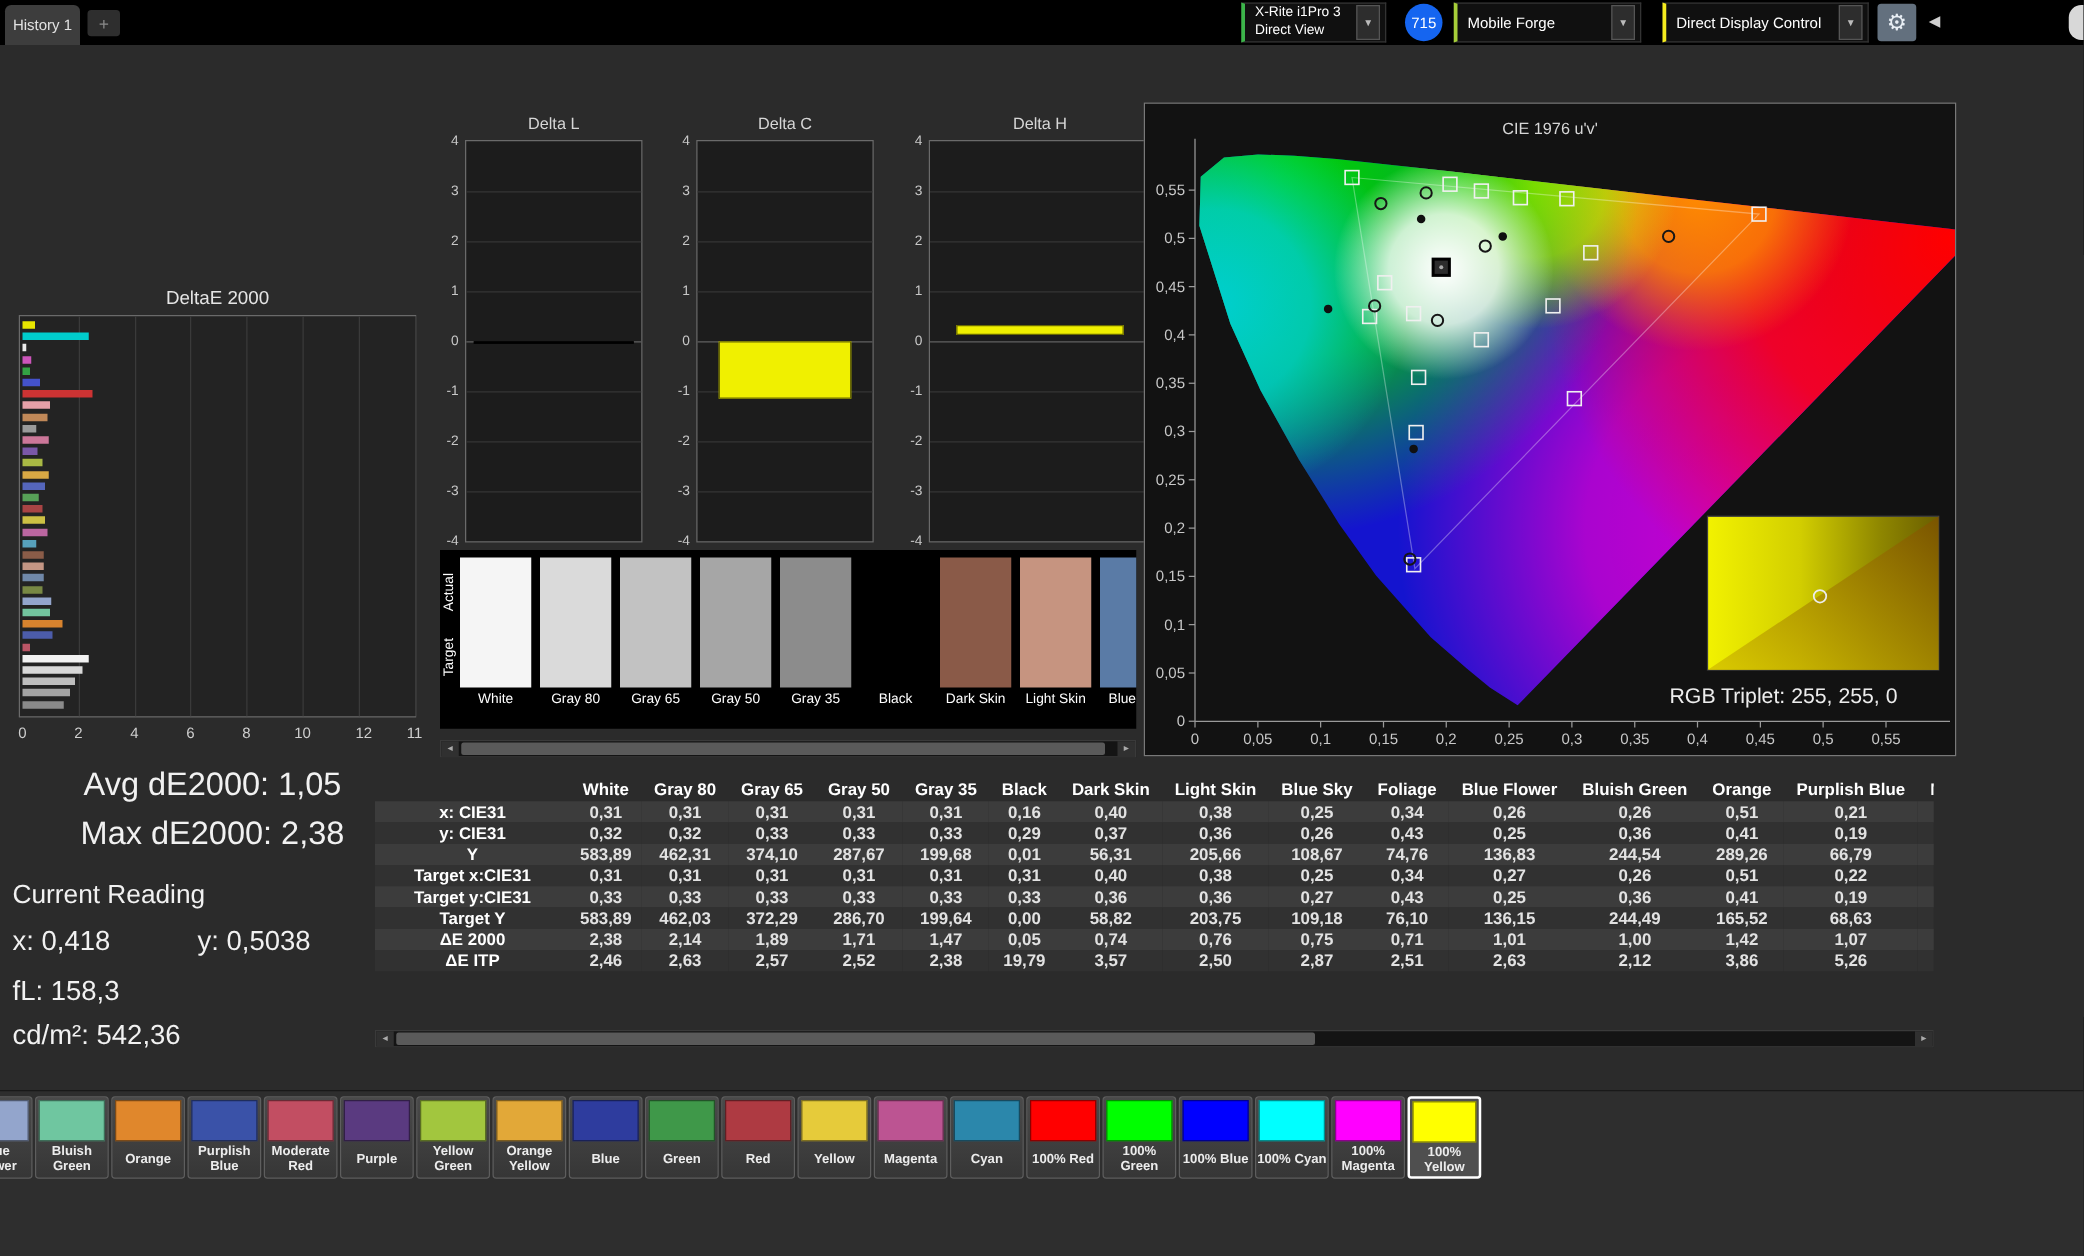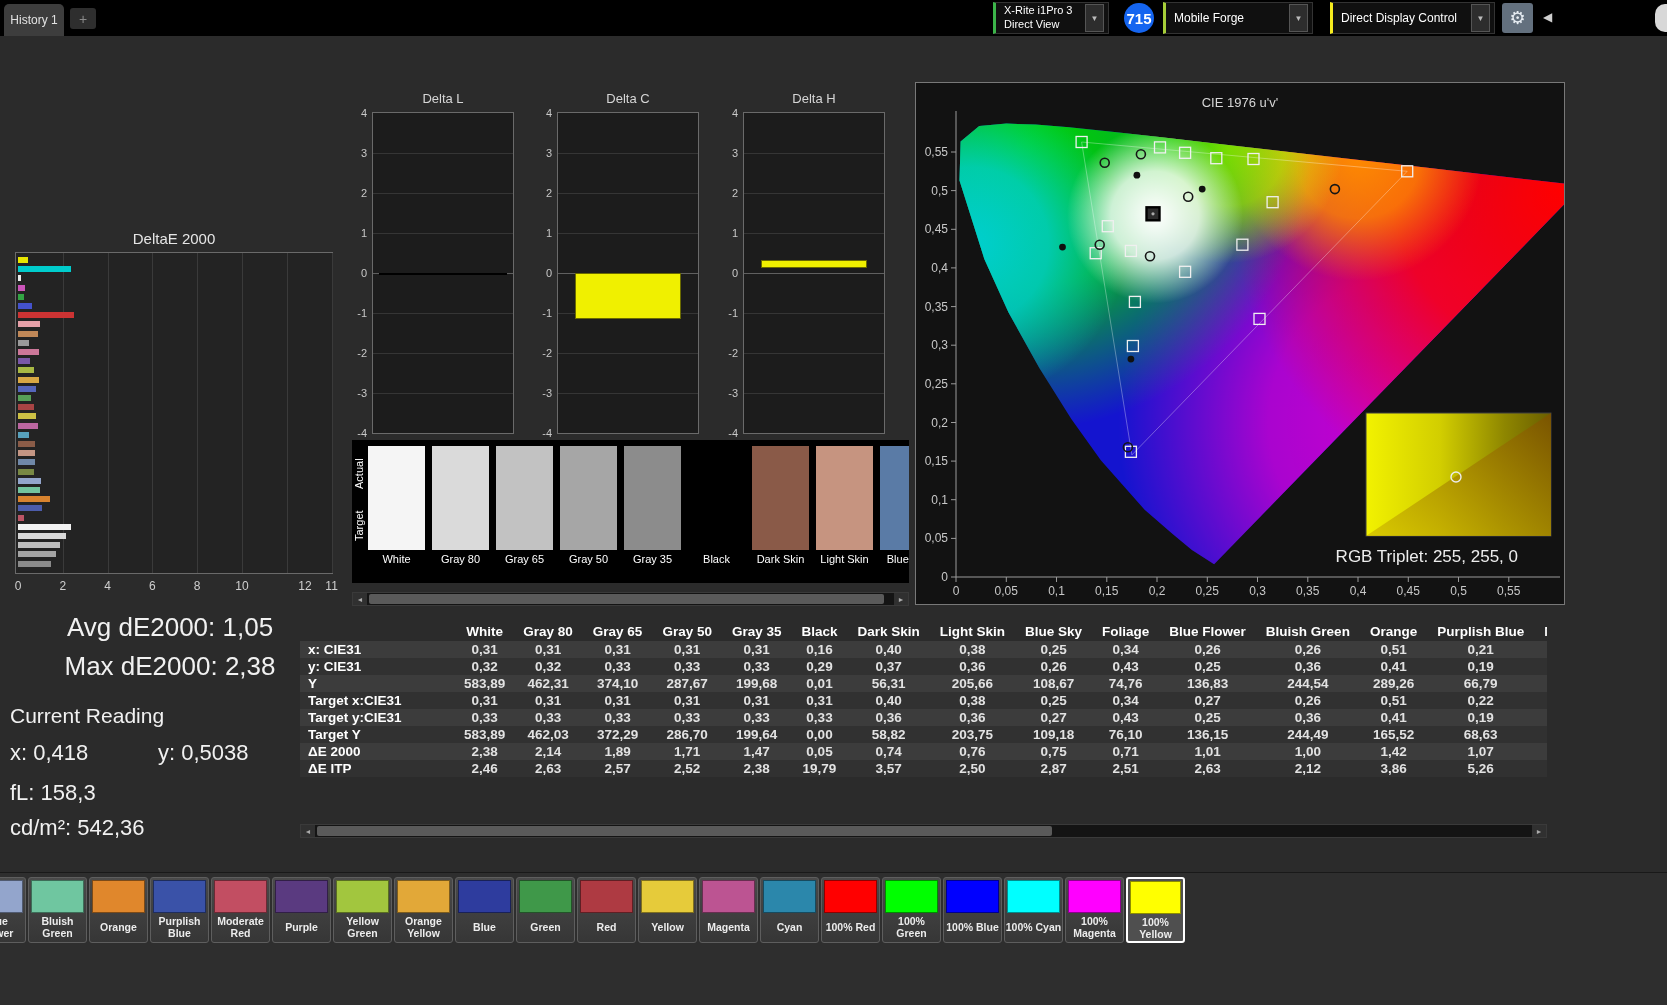--- a/index.html
+++ b/index.html
@@ -15,21 +15,21 @@
   .dd{position:absolute;top:2px;height:32px;background:#101010;border:1px solid #333;border-left:3px solid #888;
        color:#fff;display:flex;align-items:center;padding:0 4px 0 8px;box-sizing:border-box;}
   .dd-text{font-size:11px;line-height:1.25;white-space:nowrap;display:flex;flex-direction:column;}
   .one-line{font-size:12px;white-space:nowrap;}
   .chev{width:17px;height:26px;background:#2d2d2d;border:1px solid #555;color:#bbb;font-size:8px;
        display:flex;align-items:center;justify-content:center;margin-left:auto;}
   .dd1{left:993px;width:116px;}
   .dd2{left:1163px;width:150px;}
   .dd3{left:1330px;width:165px;}
   .badge{position:absolute;left:1124px;top:3px;width:30px;height:30px;border-radius:50%;background:#1565f0;
-       color:#fff;font-size:15px;font-weight:700;display:flex;align-items:center;justify-content:center;}
+       color:#fff;font-size:12px;font-weight:400;display:flex;align-items:center;justify-content:center;}
   .gearbtn{position:absolute;left:1502px;top:3px;width:31px;height:30px;background:#63707e;border-radius:3px;
        color:#e8eef4;font-size:18px;display:flex;align-items:center;justify-content:center;}
   .collapsebtn{position:absolute;left:1543px;top:10px;color:#cfcfcf;font-size:12px;}
   .edge-handle{position:absolute;right:0;top:4px;width:12px;height:28px;background:#d8d8d8;border-radius:10px 0 0 10px;}
 
   .page-title{position:absolute;left:8px;top:78px;font-size:37px;color:#e4e4e4;font-weight:400;}
 
   
   .delta-chart{position:absolute;top:112px;width:140px;height:320px;background:#1c1c1c;border:1px solid #6a6a6a;}
   .delta-title{position:absolute;top:-22px;left:0;width:100%;text-align:center;color:#d6d6d6;font-size:13px;}
@@ -78,21 +78,21 @@
   .cie-panel{position:absolute;left:915px;top:82px;width:650px;height:523px;background:#121212;border:1px solid #787878;box-sizing:border-box;}
   .cie-title{position:absolute;top:12px;left:0;width:100%;text-align:center;color:#d6d6d6;font-size:13px;}
   #cie-svg-holder{position:absolute;left:0;top:0;width:648px;height:521px;}
   .rgb-triplet{position:absolute;top:464px;right:46px;font-size:17px;color:#ededed;}
 
   
   .table-wrap{position:absolute;left:300px;top:622px;width:1247px;height:202px;overflow:hidden;}
   .table-wrap table{border-collapse:collapse;min-width:1280px;color:#e2e2e2;font-size:13.5px;}
   .table-wrap th{font-weight:700;color:#fff;padding:2px 10px;white-space:nowrap;text-align:center;}
   .table-wrap td{padding:1px 8px;text-align:center;white-space:nowrap;font-weight:600;}
-  .table-wrap td.lbl{text-align:left;font-weight:700;color:#fff;min-width:140px;}
+  .table-wrap td.lbl{text-align:center;font-weight:700;color:#fff;min-width:140px;}
   .table-wrap tbody tr:nth-child(odd){background:#3c3c3c;}
   .table-wrap tbody tr:nth-child(even){background:#313131;}
 
   
   .toolbar{position:absolute;left:0;top:872px;width:1667px;height:133px;background:#2e2e2e;border-top:1px solid #191919;}
   .patches{position:absolute;left:-33px;top:4px;display:flex;}
   .patch-btn{width:59px;height:66px;margin-right:2px;background:linear-gradient(#4a4a4a,#363636);
        border:1px solid #5e5e5e;border-radius:3px;box-sizing:border-box;flex:none;}
   .patch-color{height:31px;margin:2px 2px 1px;border:1px solid rgba(0,0,0,.45);}
   .patch-label{font-size:10.5px;line-height:1.12;color:#ececec;text-align:center;font-weight:600;
@@ -136,21 +136,21 @@
       <div class="de-xtick" style="left: 46.8px;">2</div>
       <div class="vgrid" style="left: 91.6px;"></div>
       <div class="de-xtick" style="left: 91.6px;">4</div>
       <div class="vgrid" style="left: 136.4px;"></div>
       <div class="de-xtick" style="left: 136.4px;">6</div>
       <div class="vgrid" style="left: 181.2px;"></div>
       <div class="de-xtick" style="left: 181.2px;">8</div>
       <div class="vgrid" style="left: 226px;"></div>
       <div class="de-xtick" style="left: 226px;">10</div>
       <div class="vgrid" style="left: 270.8px;"></div>
-      <div class="de-xtick" style="left: 289px; text-align: center;">12</div>
+      <div class="de-xtick" style="left: 275px; text-align: center;">12</div>
       <div class="vgrid" style="left: 315.6px;"></div>
       <div class="de-xtick" style="left: 315.6px;">11</div>
       <div class="de-bar" style="top: 4px; width: 10.1px; background: rgb(232, 230, 0);"></div>
       <div class="de-bar" style="top: 13.2px; width: 52.6px; background: rgb(0, 204, 204);"></div>
       <div class="de-bar" style="top: 22.4px; width: 2.7px; background: rgb(236, 236, 236);"></div>
       <div class="de-bar" style="top: 31.6px; width: 6.7px; background: rgb(204, 85, 187);"></div>
       <div class="de-bar" style="top: 40.8px; width: 6.3px; background: rgb(51, 163, 68);"></div>
       <div class="de-bar" style="top: 50px; width: 13.9px; background: rgb(68, 82, 204);"></div>
       <div class="de-bar" style="top: 59.2px; width: 56px; background: rgb(204, 51, 51);"></div>
       <div class="de-bar" style="top: 68.4px; width: 22.4px; background: rgb(230, 160, 168);"></div>
@@ -216,21 +216,21 @@
         <div class="ytick" style="top: 160px;">0</div>
         <div class="hgrid" style="top: 200px;"></div>
         <div class="ytick" style="top: 200px;">-1</div>
         <div class="hgrid" style="top: 240px;"></div>
         <div class="ytick" style="top: 240px;">-2</div>
         <div class="hgrid" style="top: 280px;"></div>
         <div class="ytick" style="top: 280px;">-3</div>
         <div class="ytick" style="top: 320px;">-4</div>
         <div class="delta-bar" style="top: 160px; height: 46px; left: 12%; width: 76%; background: rgb(240, 240, 0); border-color: rgb(106, 106, 0);"></div>
       </div>
-      <div class="delta-chart" style="left: 743px;">
+      <div class="delta-chart" style="left: 743px; padding-left: 36px;">
         <div class="delta-title">Delta H</div>
         <div class="ytick" style="top: 0px;">4</div>
         <div class="hgrid" style="top: 40px;"></div>
         <div class="ytick" style="top: 40px;">3</div>
         <div class="hgrid" style="top: 80px;"></div>
         <div class="ytick" style="top: 80px;">2</div>
         <div class="hgrid" style="top: 120px;"></div>
         <div class="ytick" style="top: 120px;">1</div>
         <div class="hgrid zero" style="top: 160px;"></div>
         <div class="ytick" style="top: 160px;">0</div>

